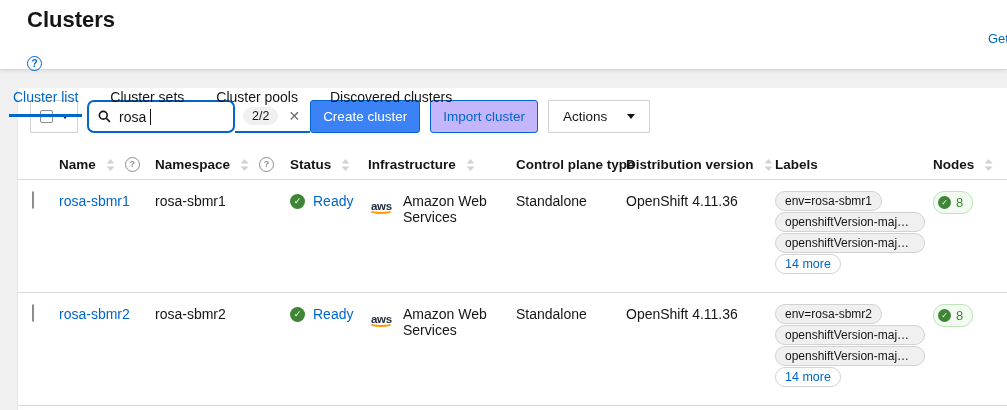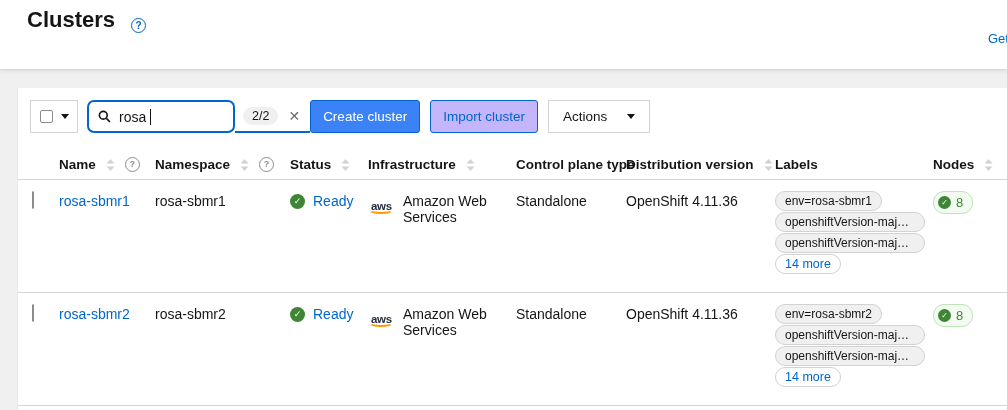--- a/index.html
+++ b/index.html
@@ -12,21 +12,21 @@
   }
 
   
   .page-header {
     position:absolute; top:0; left:0; width:1007px; height:70px;
     background:#ffffff;
     border-bottom:1px solid #d8d8d8;
     box-shadow:0 2px 3px rgba(0,0,0,0.06);
     z-index:2;
   }
-  .title-row { display:flex; align-items:flex-end; gap:16px; padding:7px 0 0 27px; }
+  .title-row { display:flex; align-items:flex-start; gap:23px; padding:7px 0 0 27px;flex-direction:column; }
   .page-title { font-size:22px; font-weight:bold; color:#151515; }
   .help-circle {
     display:inline-flex; align-items:center; justify-content:center;
     width:15px; height:15px; border-radius:50%;
     border:1px solid #0066cc; color:#0066cc;
     font-size:10px; font-weight:bold; line-height:1;
   }
   .get-link {
     position:absolute; left:988px; top:31px;
     color:#0066cc; font-size:13px; text-decoration:none; white-space:nowrap;
@@ -145,20 +145,26 @@
 </style>
 </head>
 <body>
 
 <div class="page-header">
   <div class="title-row">
     <h1 class="page-title">Clusters</h1>
     <span class="help-circle">?</span>
   </div>
   <a class="get-link" href="#">Get</a>
+  <div class="tabs">
+    <div class="tab active"><span>Cluster list</span></div>
+    <div class="tab"><span>Cluster sets</span></div>
+    <div class="tab"><span>Cluster pools</span></div>
+    <div class="tab"><span>Discovered clusters</span></div>
+  </div>
 </div>
 
 <div class="card">
 
   <div class="toolbar">
     <div class="bulk-select">
       <span class="checkbox"></span>
       <span class="caret"></span>
     </div>
 

